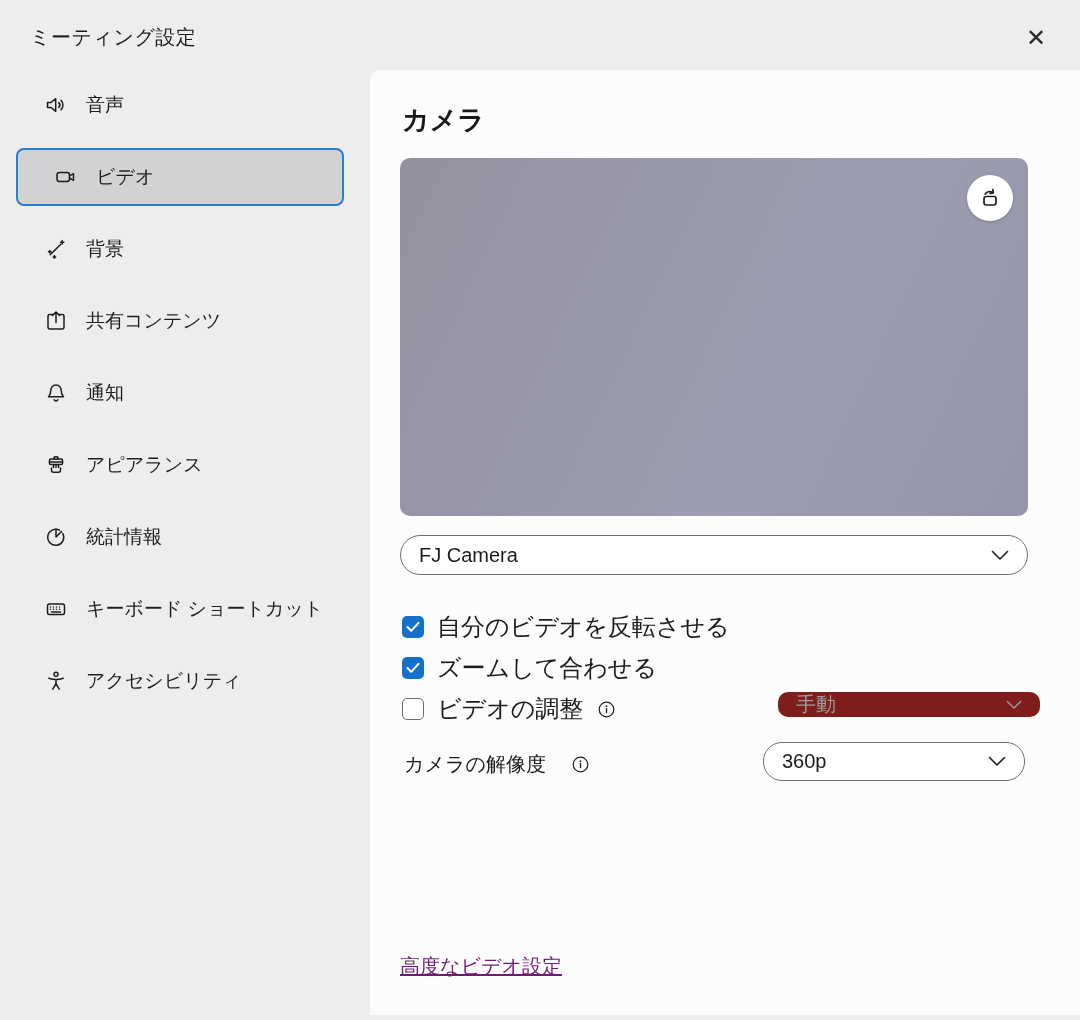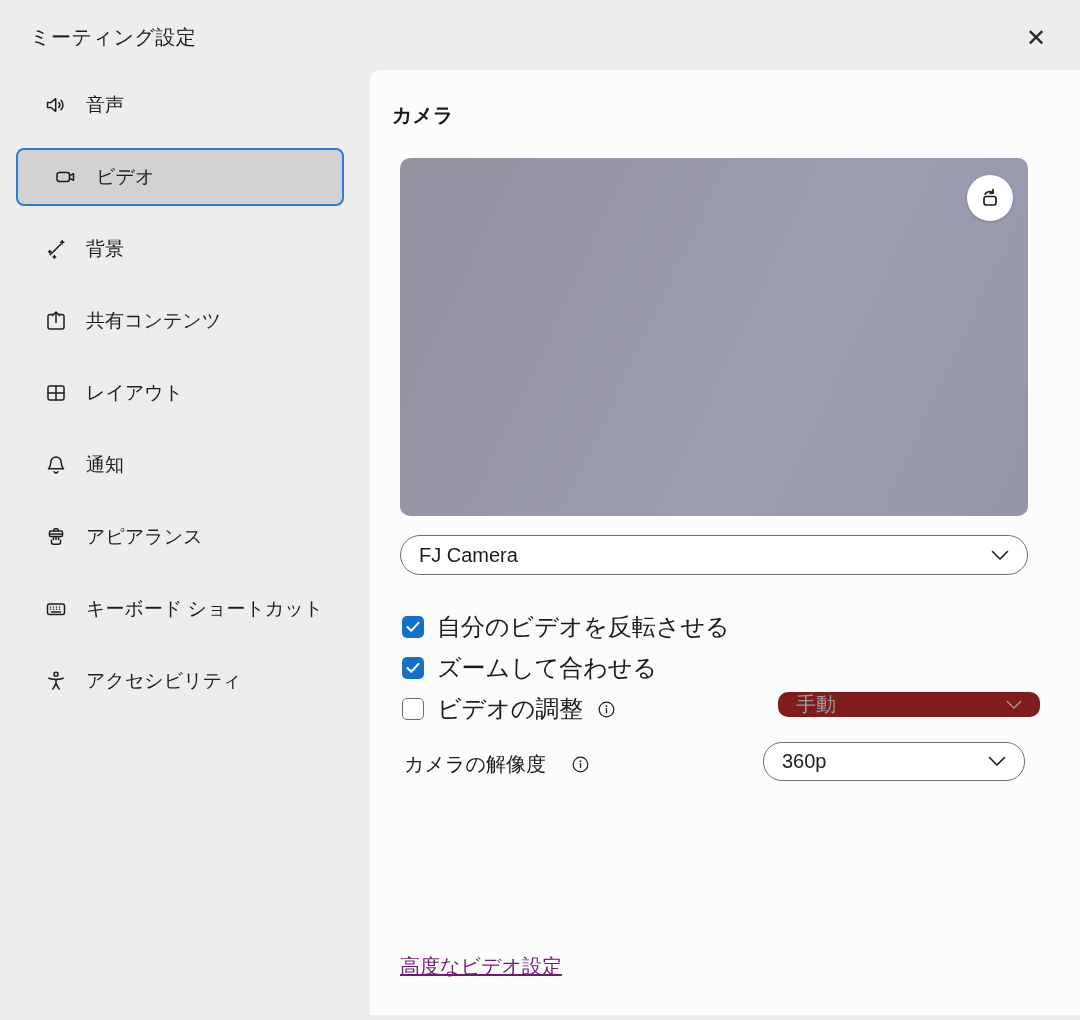--- a/index.html
+++ b/index.html
@@ -46,22 +46,22 @@
   .icon-stroke { fill:none; stroke:#1d1d1d; stroke-width:1.5;
                  stroke-linecap:round; stroke-linejoin:round; }
 
   
   .panel {
     position:absolute; left:370px; top:70px; right:0; bottom:5px;
     background:#fcfcfc;
     border-radius:10px 0 0 0;
   }
   .panel-heading {
-    position:absolute; left:22px; top:32px;
-    font-size:20px; font-weight:600; color:#191919;
+    position:absolute; left:32px; top:32px;
+    font-size:27px; font-weight:600; color:#191919;
   }
   .preview {
     position:absolute; left:30px; top:88px; width:628px; height:358px;
     border-radius:10px;
     background:linear-gradient(115deg,#94929f 0%,#9897aa 30%,#9c9db0 60%,#9596a9 100%);
   }
   .rotate-btn {
     position:absolute; right:15px; top:17px;
     width:46px; height:46px; border-radius:50%;
     background:#ffffff;
@@ -154,47 +154,47 @@
     </div>
 
     <div class="side-item">
       <svg width="24" height="24" viewBox="0 0 24 24">
         <path class="icon-stroke" d="M8.5 5.5H6a2 2 0 0 0-2 2V18a2 2 0 0 0 2 2h12a2 2 0 0 0 2-2V7.5a2 2 0 0 0-2-2h-2.5"></path>
         <path class="icon-stroke" d="M12 13.5V3.2 M8.6 6.4L12 3l3.4 3.4"></path>
       </svg>
       <span>共有コンテンツ</span>
     </div>
 
-    <div class="side-item">
-      <svg width="24" height="24" viewBox="0 0 24 24">
-        <rect class="icon-stroke" x="4" y="5" width="16" height="14" rx="2"></rect>
-        <path class="icon-stroke" d="M12 5v14 M4 12h16"></path>
-      </svg>
-      <span>レイアウト</span>
-    </div>
 
     <div class="side-item">
       <svg width="24" height="24" viewBox="0 0 24 24">
         <path class="icon-stroke" d="M12 4a5.2 5.2 0 0 0-5.2 5.2c0 4.2-1.6 5.6-2.3 6.6h15c-.7-1-2.3-2.4-2.3-6.6A5.2 5.2 0 0 0 12 4z"></path>
         <path class="icon-stroke" d="M10.2 18.8a1.9 1.9 0 0 0 3.6 0"></path>
       </svg>
       <span>通知</span>
     </div>
 
     <div class="side-item">
       <svg width="24" height="24" viewBox="0 0 24 24">
         <path class="icon-stroke" d="M10 6V4.8a1 1 0 0 1 1-1h2a1 1 0 0 1 1 1V6"></path>
         <rect class="icon-stroke" x="5.5" y="6" width="13" height="5.5" rx="1.2"></rect>
         <path class="icon-stroke" d="M5.5 9h13"></path>
         <path class="icon-stroke" d="M7.5 11.5v2.2a2 2 0 0 0 2 2h5a2 2 0 0 0 2-2v-2.2" transform="translate(0,3.6)"></path>
         <path class="icon-stroke" d="M9.5 11.5v3 M12 11.5v3 M14.5 11.5v3"></path>
       </svg>
       <span>アピアランス</span>
     </div>
 
+    <div class="side-item">
+      <svg width="24" height="24" viewBox="0 0 24 24">
+        <path class="icon-stroke" d="M15.5 5.2A8 8 0 1 0 18.8 8.5"></path>
+        <path class="icon-stroke" d="M12 12V4.2 M12 12l5.5-5.5"></path>
+      </svg>
+      <span>統計情報</span>
+    </div>
 
     <div class="side-item">
       <svg width="24" height="24" viewBox="0 0 24 24">
         <rect class="icon-stroke" x="3.5" y="7" width="17" height="10.5" rx="2"></rect>
         <path class="icon-stroke" d="M6.5 10h.01 M9.5 10h.01 M12.5 10h.01 M15.5 10h.01 M6.5 12.3h.01 M9.5 12.3h.01 M12.5 12.3h.01 M15.5 12.3h.01" stroke-width="1.8"></path>
         <path class="icon-stroke" d="M7.5 15h9"></path>
       </svg>
       <span>キーボード ショートカット</span>
     </div>
 

